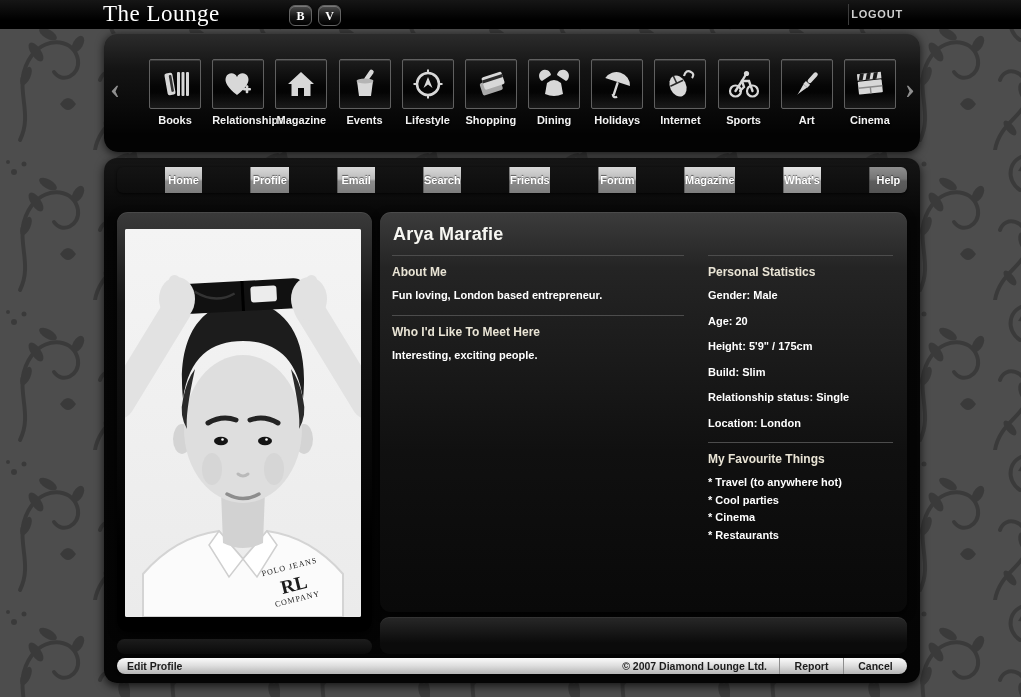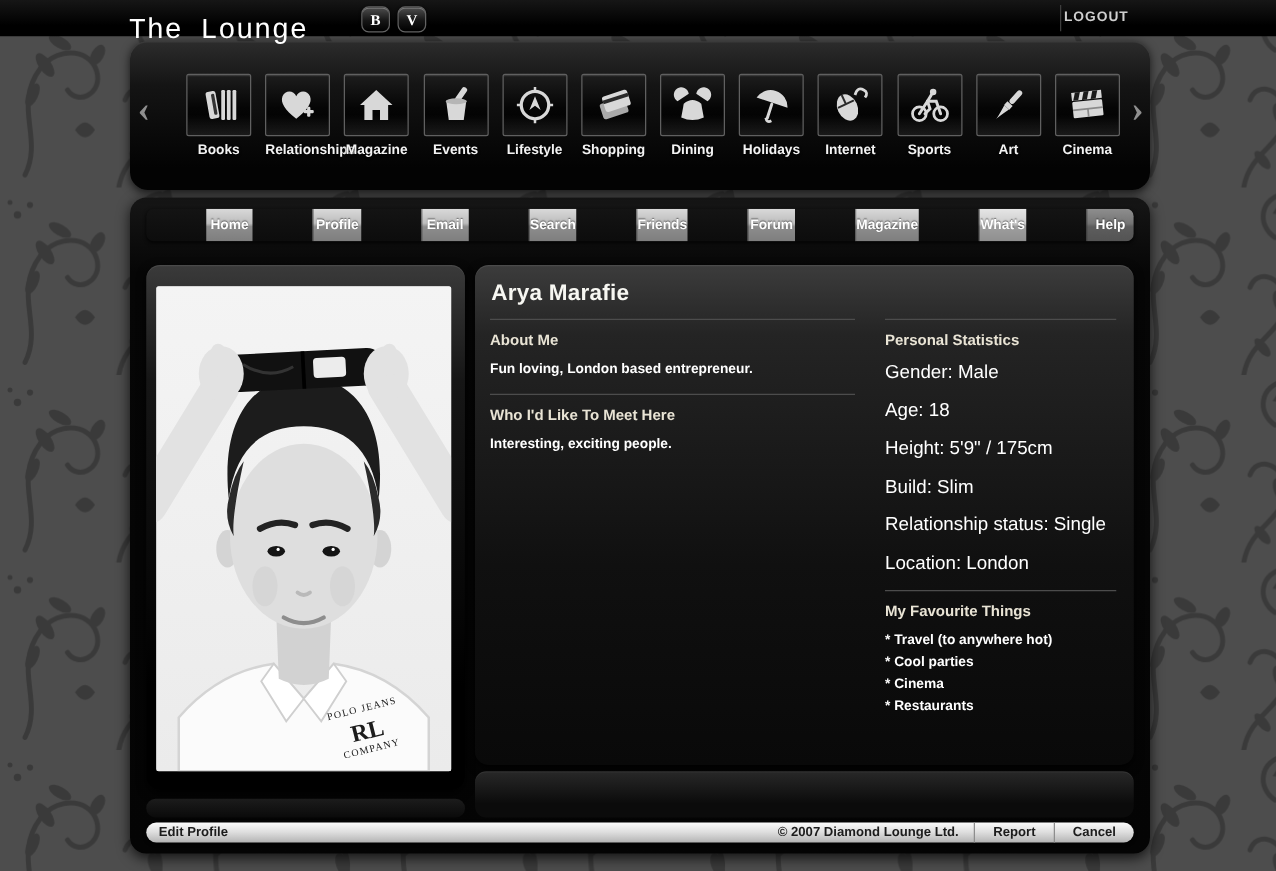--- a/index.html
+++ b/index.html
@@ -6,21 +6,21 @@
   html,body { background:#2e2e2e; }
   body { font-family:"Liberation Sans","DejaVu Sans",sans-serif; }
   #stage { position:relative; width:1021px; height:697px; overflow:hidden; background:#4d4d4d; }
 
   
   #wallpaper { position:absolute; left:0; top:0; width:1021px; height:697px; }
 
   
   .topbar { position:absolute; left:0; top:0; width:1021px; height:29px;
     background:linear-gradient(#161616,#000 70%); z-index:5; }
-  .brand { position:absolute; left:103px; top:11px; color:#fff; font-family:Liberation Mono, monospace;
+  .brand { position:absolute; left:103px; top:1px; color:#fff; font-family:Liberation Serif, serif;
     font-size:23px; letter-spacing:.5px; }
   .badge { position:absolute; top:5px; width:23px; height:21px; border-radius:6px;
     background:linear-gradient(#4e4e4e,#161616 55%,#000); border:1px solid #636363;
     box-shadow:inset 0 1px 0 rgba(255,255,255,.25), 0 1px 2px #000;
     color:#fff; font-family:"Liberation Serif",serif; font-weight:bold; font-size:12px;
     text-align:center; line-height:20px; cursor:pointer; }
   .badge.b { left:289px; } .badge.v { left:318px; }
   .logout { position:absolute; right:118px; top:8px; color:#cfcfcf; font-size:11px; font-weight:bold;
     letter-spacing:.8px; cursor:pointer; }
   .logout-divider { position:absolute; left:848px; top:4px; height:21px; border-left:1px solid #3d3d3d; }
@@ -72,21 +72,21 @@
     background:linear-gradient(180deg,#3c3c3c,#242424 14%,#101010 60%,#090909); border-radius:11px;
     box-shadow:0 3px 8px rgba(0,0,0,.8), inset 0 1px 0 rgba(255,255,255,.08);
     padding:12px 12px 0 12px; color:#fff; }
   .profile-name { font-size:18px; font-weight:bold; color:#f7f7f2; letter-spacing:.2px; padding-left:1px; }
   .info-cols { display:flex; margin-top:10px; }
   .col-left { width:292px; }
   .col-right { margin-left:24px; width:185px; }
   .rule { border:0; border-top:1px solid #4c4c4c; margin:0 0 9px 0; }
   .sec-head { color:#e9e4d5; font-size:12px; font-weight:bold; margin-bottom:10px; }
   .sec-text { color:#fff; font-size:11px; font-weight:bold; margin-bottom:14px; }
-  .stat-row { color:#fff; font-size:15px; font-weight:normal; margin-bottom:13.5px; }
+  .stat-row { color:#fff; font-size:11px; font-weight:bold; margin-bottom:13.5px; }
   .fav-item { color:#fff; font-size:11px; font-weight:bold; margin-bottom:5.5px; }
   .col-left .rule2 { margin-top:2px; margin-bottom:9px; }
   .col-right .rule-fav { margin-top:7px; margin-bottom:9px; }
 
   
   .subpanel-left { position:absolute; left:13px; top:481px; width:255px; height:15px;
     border-radius:8px; background:linear-gradient(#1c1c1c,#0a0a0a); }
   .subpanel-right { position:absolute; left:276px; top:459px; width:527px; height:37px;
     border-radius:9px; background:linear-gradient(#282828,#0b0b0b 70%);
     box-shadow:inset 0 1px 0 rgba(255,255,255,.06); }
@@ -409,21 +409,21 @@
           <div class="sec-head">About Me</div>
           <div class="sec-text">Fun loving, London based entrepreneur.</div>
           <hr class="rule rule2">
           <div class="sec-head">Who I'd Like To Meet Here</div>
           <div class="sec-text">Interesting, exciting people.</div>
         </div>
         <div class="col-right">
           <hr class="rule">
           <div class="sec-head">Personal Statistics</div>
           <div class="stat-row">Gender: Male</div>
-          <div class="stat-row">Age: 18</div>
+          <div class="stat-row">Age: 20</div>
           <div class="stat-row">Height: 5'9" / 175cm</div>
           <div class="stat-row">Build: Slim</div>
           <div class="stat-row">Relationship status: Single</div>
           <div class="stat-row">Location: London</div>
           <hr class="rule rule-fav">
           <div class="sec-head">My Favourite Things</div>
           <div class="fav-item">* Travel (to anywhere hot)</div>
           <div class="fav-item">* Cool parties</div>
           <div class="fav-item">* Cinema</div>
           <div class="fav-item">* Restaurants</div>

